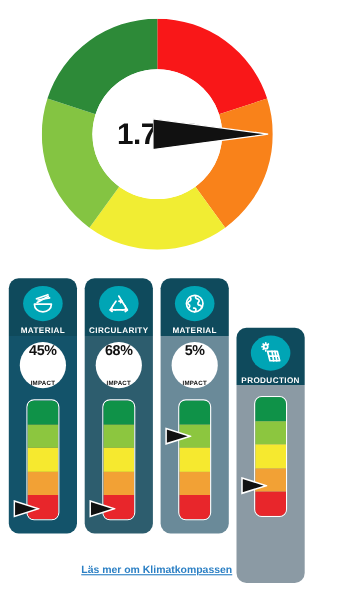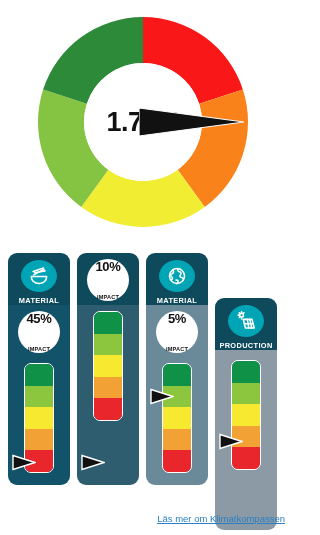--- a/index.html
+++ b/index.html
@@ -37,21 +37,21 @@
   .badge{width:42px;height:42px;border-radius:50%;background:#ffffff;
     display:flex;flex-direction:column;align-items:center;justify-content:center;
     margin-top:6px;z-index:3;gap:20px;}
   .badge-pct{font-size:13px;font-weight:bold;color:#111;line-height:1;letter-spacing:-0.3px;}
   .badge-lbl{font-size:5.6px;font-weight:bold;color:#111;letter-spacing:0.2px;margin-top:1px;}
   .gauge{margin-top:10px;width:30px;height:110px;border-radius:7px;
     border:1.6px solid #ffffff;overflow:hidden;display:flex;flex-direction:column;
     box-sizing:border-box;z-index:2;}
   .gauge span{display:block;flex:1;}
   .g-arrow{position:absolute;width:24px;height:17px;z-index:4;}
-  .footer{position:absolute;left:0;top:508px;width:285px;text-align:right;}
+  .footer{position:absolute;left:0;top:508px;width:285px;text-align:center;font-weight:bold;}
   .footer a{font-size:9.5px;color:#2a7fc4;text-decoration:underline;
     font-family:"Liberation Sans", sans-serif;}
 </style>
 </head>
 <body>
 
 <div class="donut-wrap">
   <div class="donut">
     <svg width="210" height="210" viewBox="0 0 210 210">
       <g id="donut-segments">
@@ -97,22 +97,40 @@
         <span style="background: rgb(140, 198, 63);"></span>
         <span style="background: rgb(246, 233, 47);"></span>
         <span style="background: rgb(242, 161, 53);"></span>
         <span style="background: rgb(232, 38, 43);"></span>
       </div>
       <div class="g-arrow" style="left: 4px; top: 200.5px;"><svg viewBox="0 0 24 17" width="24" height="17">
           <polygon points="1,1.5 23,8.5 1,15.5" fill="#111111" stroke="#ffffff" stroke-width="1.4"></polygon>
         </svg></div>
     </div>
     <div class="card" style="background: linear-gradient(rgb(15, 74, 92) 0px, rgb(15, 74, 92) 52px, rgb(45, 93, 110) 52px, rgb(45, 93, 110) 100%);">
+      <div class="card-top">
+        <div class="card-icon" style="background: rgb(0, 165, 181);">
+          <svg viewBox="0 0 24 24" width="22" height="22">
+            <g stroke="#ffffff" fill="none" stroke-width="1.7" stroke-linecap="round" stroke-linejoin="round">
+      <path d="M12 4.5 L15 9.6 L12.2 9.6"></path>
+              <path d="M6.2 14 L3.6 18.3 L8.6 18.3"></path>
+      <path d="M15.6 18.3 L20.4 18.3 L18 14.1"></path>
+      <path d="M9.2 9.6 L6.2 14"></path>
+              <path d="M15 9.6 L18 14.1"></path>
+              <path d="M8.6 18.3 L15.6 18.3"></path>
+      <path d="M13.9 8.2 L15.2 9.7 L13.7 11"></path>
+              <path d="M5.3 16.4 L3.5 18.3 L5.4 19.8"></path>
+      <path d="M18.4 19.9 L20.5 18.3 L18.6 16.6"></path>
+            </g>
+          </svg>
+        </div>
+        <div class="card-title">CIRCULARITY</div>
+      </div>
       <div class="badge">
-        <div class="badge-pct">10%</div>
+        <div class="badge-pct">68%</div>
         <div class="badge-lbl">IMPACT</div>
       </div>
       <div class="gauge">
         <span style="background: rgb(15, 146, 72);"></span>
         <span style="background: rgb(140, 198, 63);"></span>
         <span style="background: rgb(246, 233, 47);"></span>
         <span style="background: rgb(242, 161, 53);"></span>
         <span style="background: rgb(232, 38, 43);"></span>
       </div>
       <div class="g-arrow" style="left: 4px; top: 200.5px;"><svg viewBox="0 0 24 17" width="24" height="17">

